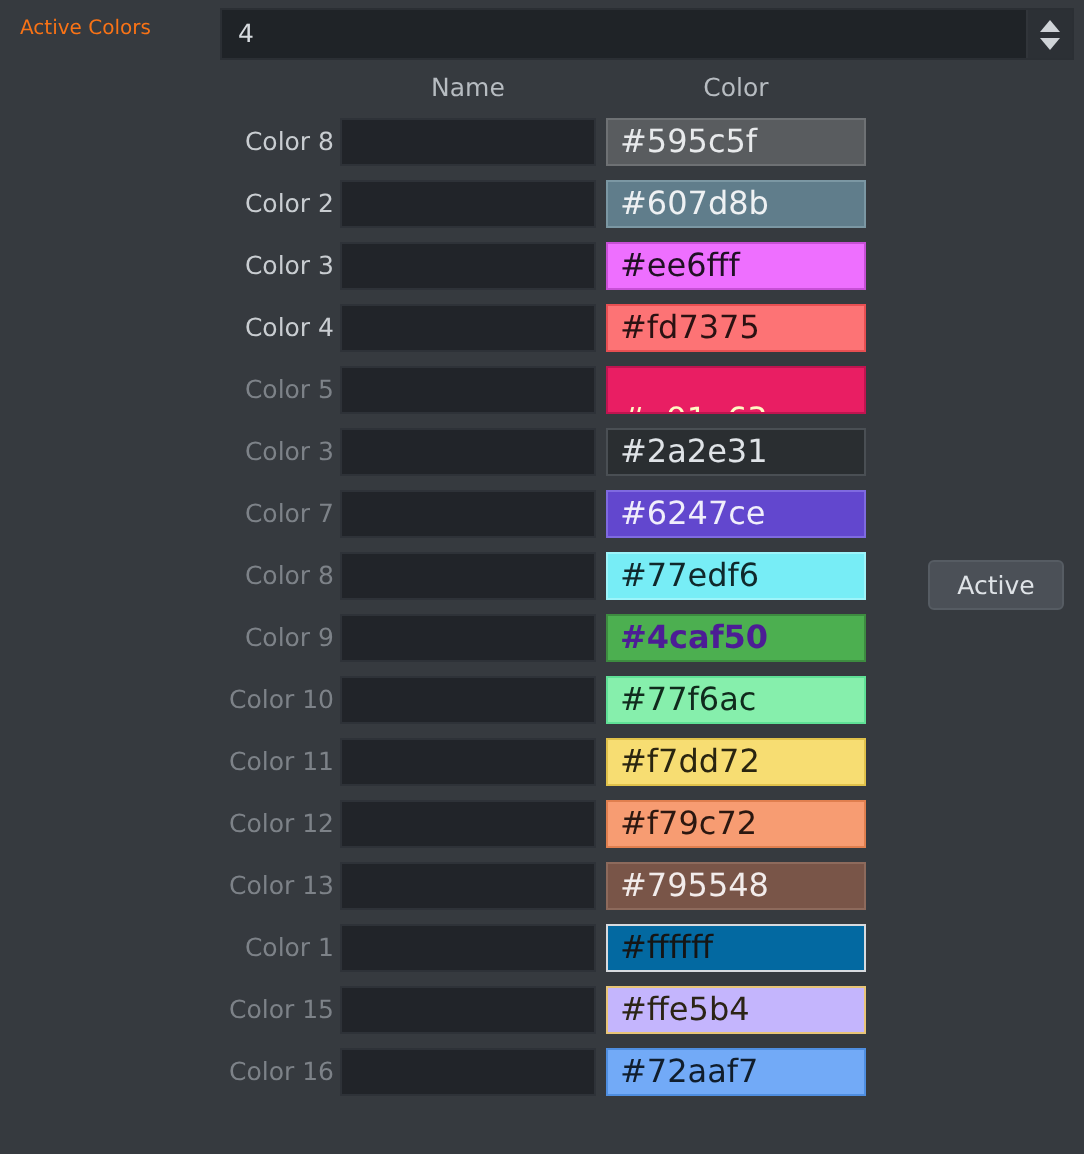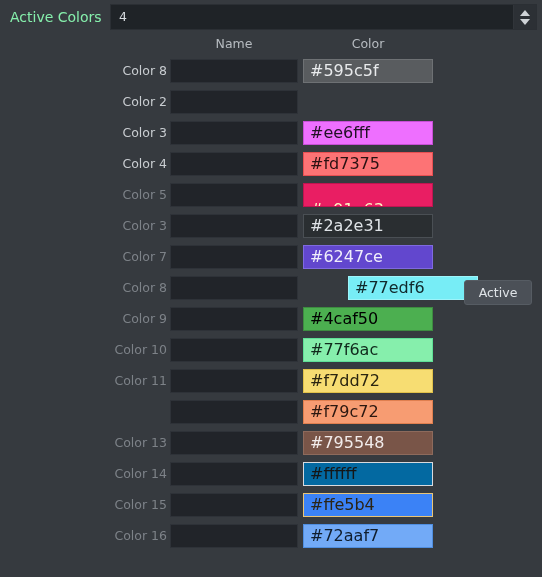--- a/index.html
+++ b/index.html
@@ -23,22 +23,22 @@
     position: absolute;
     left: 0;
     top: 0;
     width: 542px;
     height: 33px;
   }
   .active-label {
     position: absolute;
     left: 10px;
     top: 9px;
-    font-size: 14px;
-    color: #86efac;
+    font-size: 10px;
+    color: #f97316;
     white-space: nowrap;
   }
   .spinbox {
     position: absolute;
     left: 110px;
     top: 4px;
     width: 427px;
     height: 26px;
     background: #1f2327;
     border: 1px solid #2b2f34;
@@ -186,20 +186,23 @@
     <div class="color-row active">
       <div class="row-label">Color 8</div>
       <div class="name-field"></div>
       <div class="swatch" style="background: rgb(89, 92, 95); border-color: rgb(110, 113, 116);">
         <span class="swatch-text" style="color: rgb(232, 234, 236);">#595c5f</span>
       </div>
     </div>
     <div class="color-row active">
       <div class="row-label">Color 2</div>
       <div class="name-field"></div>
+      <div class="swatch" style="background: rgb(96, 125, 139); border-color: rgb(123, 151, 163);">
+        <span class="swatch-text" style="color: rgb(238, 241, 243);">#607d8b</span>
+      </div>
     </div>
     <div class="color-row active">
       <div class="row-label">Color 3</div>
       <div class="name-field"></div>
       <div class="swatch" style="background: rgb(238, 111, 255); border-color: rgb(199, 79, 214);">
         <span class="swatch-text" style="color: rgb(32, 16, 36);">#ee6fff</span>
       </div>
     </div>
     <div class="color-row active">
       <div class="row-label">Color 4</div>
@@ -225,69 +228,70 @@
     <div class="color-row">
       <div class="row-label">Color 7</div>
       <div class="name-field"></div>
       <div class="swatch" style="background: rgb(98, 71, 206); border-color: rgb(127, 106, 224);">
         <span class="swatch-text" style="color: rgb(240, 238, 251);">#6247ce</span>
       </div>
     </div>
     <div class="color-row">
       <div class="row-label">Color 8</div>
       <div class="name-field"></div>
-      <div class="swatch" style="background: rgb(119, 237, 246); border-color: rgb(157, 244, 250); margin-left: 45px;">
+      <div class="swatch" style="background: rgb(119, 237, 246); border-color: rgb(157, 244, 250);">
         <span class="swatch-text" style="color: rgb(16, 40, 43);">#77edf6</span>
       </div>
     </div>
     <div class="color-row">
       <div class="row-label">Color 9</div>
       <div class="name-field"></div>
       <div class="swatch" style="background: rgb(76, 175, 80); border-color: rgb(61, 140, 64);">
-        <span class="swatch-text" style="color: #000000;">#4caf50</span>
+        <span class="swatch-text" style="color: #4c1d95; font-weight: bold;">#4caf50</span>
       </div>
     </div>
     <div class="color-row">
       <div class="row-label">Color 10</div>
       <div class="name-field"></div>
       <div class="swatch" style="background: #86efac; border-color: rgb(95, 224, 150);">
         <span class="swatch-text" style="color: rgb(16, 42, 28);">#77f6ac</span>
       </div>
     </div>
     <div class="color-row">
       <div class="row-label">Color 11</div>
       <div class="name-field"></div>
       <div class="swatch" style="background: rgb(247, 221, 114); border-color: rgb(224, 193, 74);">
         <span class="swatch-text" style="color: rgb(42, 37, 16);">#f7dd72</span>
       </div>
     </div>
     <div class="color-row">
+      <div class="row-label">Color 12</div>
       <div class="name-field"></div>
       <div class="swatch" style="background: rgb(247, 156, 114); border-color: rgb(224, 127, 79);">
         <span class="swatch-text" style="color: rgb(43, 23, 16);">#f79c72</span>
       </div>
     </div>
     <div class="color-row">
       <div class="row-label">Color 13</div>
       <div class="name-field"></div>
       <div class="swatch" style="background: rgb(121, 85, 72); border-color: rgb(141, 106, 92);">
         <span class="swatch-text" style="color: rgb(242, 236, 235);">#795548</span>
       </div>
     </div>
     <div class="color-row">
-      <div class="row-label">Color 14</div>
+      <div class="row-label">Color 1</div>
       <div class="name-field"></div>
       <div class="swatch" style="background: #0369a1; border-color: rgb(216, 218, 222);">
         <span class="swatch-text" style="color: rgb(21, 21, 21);">#ffffff</span>
       </div>
     </div>
     <div class="color-row">
       <div class="row-label">Color 15</div>
       <div class="name-field"></div>
-      <div class="swatch" style="background: #3b82f6; border-color: rgb(232, 196, 119);">
+      <div class="swatch" style="background: #c4b5fd; border-color: rgb(232, 196, 119);">
         <span class="swatch-text" style="color: rgb(43, 36, 21);">#ffe5b4</span>
       </div>
     </div>
     <div class="color-row">
       <div class="row-label">Color 16</div>
       <div class="name-field"></div>
       <div class="swatch" style="background: rgb(114, 170, 247); border-color: rgb(79, 142, 224);">
         <span class="swatch-text" style="color: rgb(16, 29, 44);">#72aaf7</span>
       </div>
     </div>

